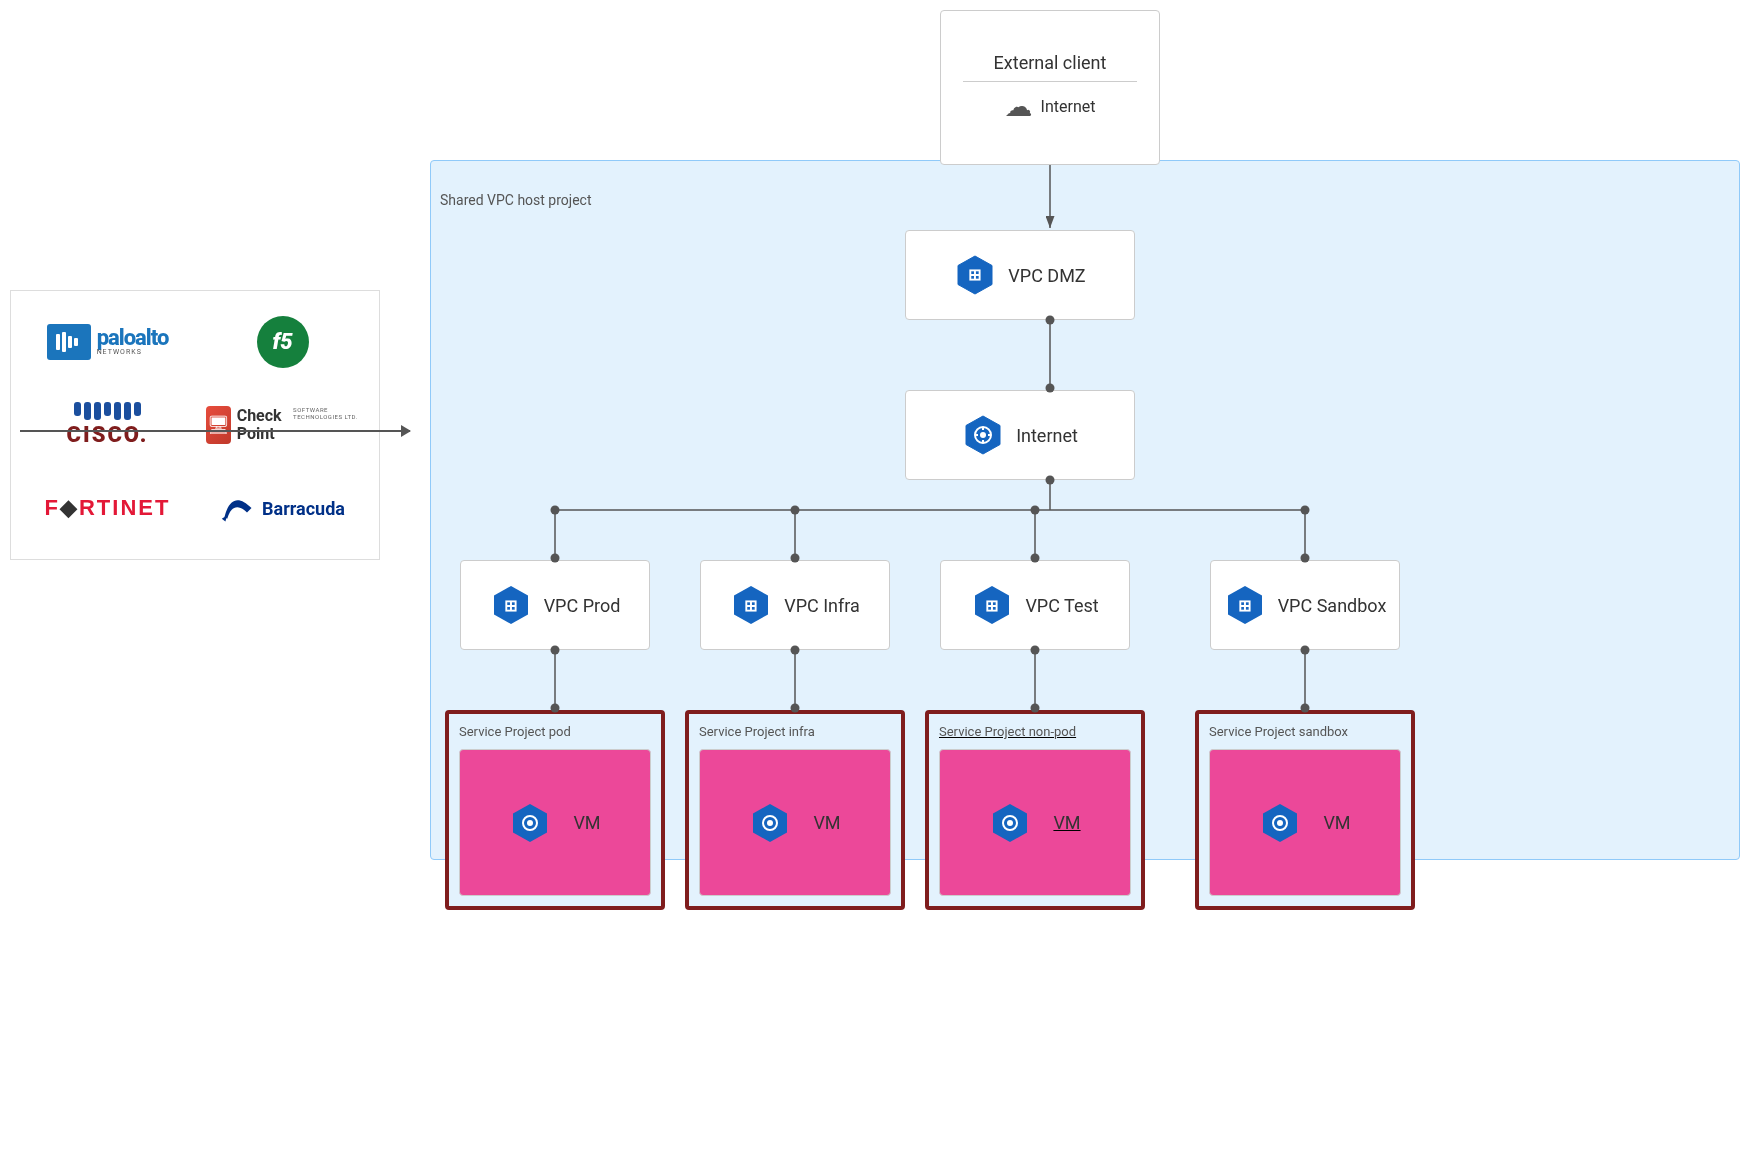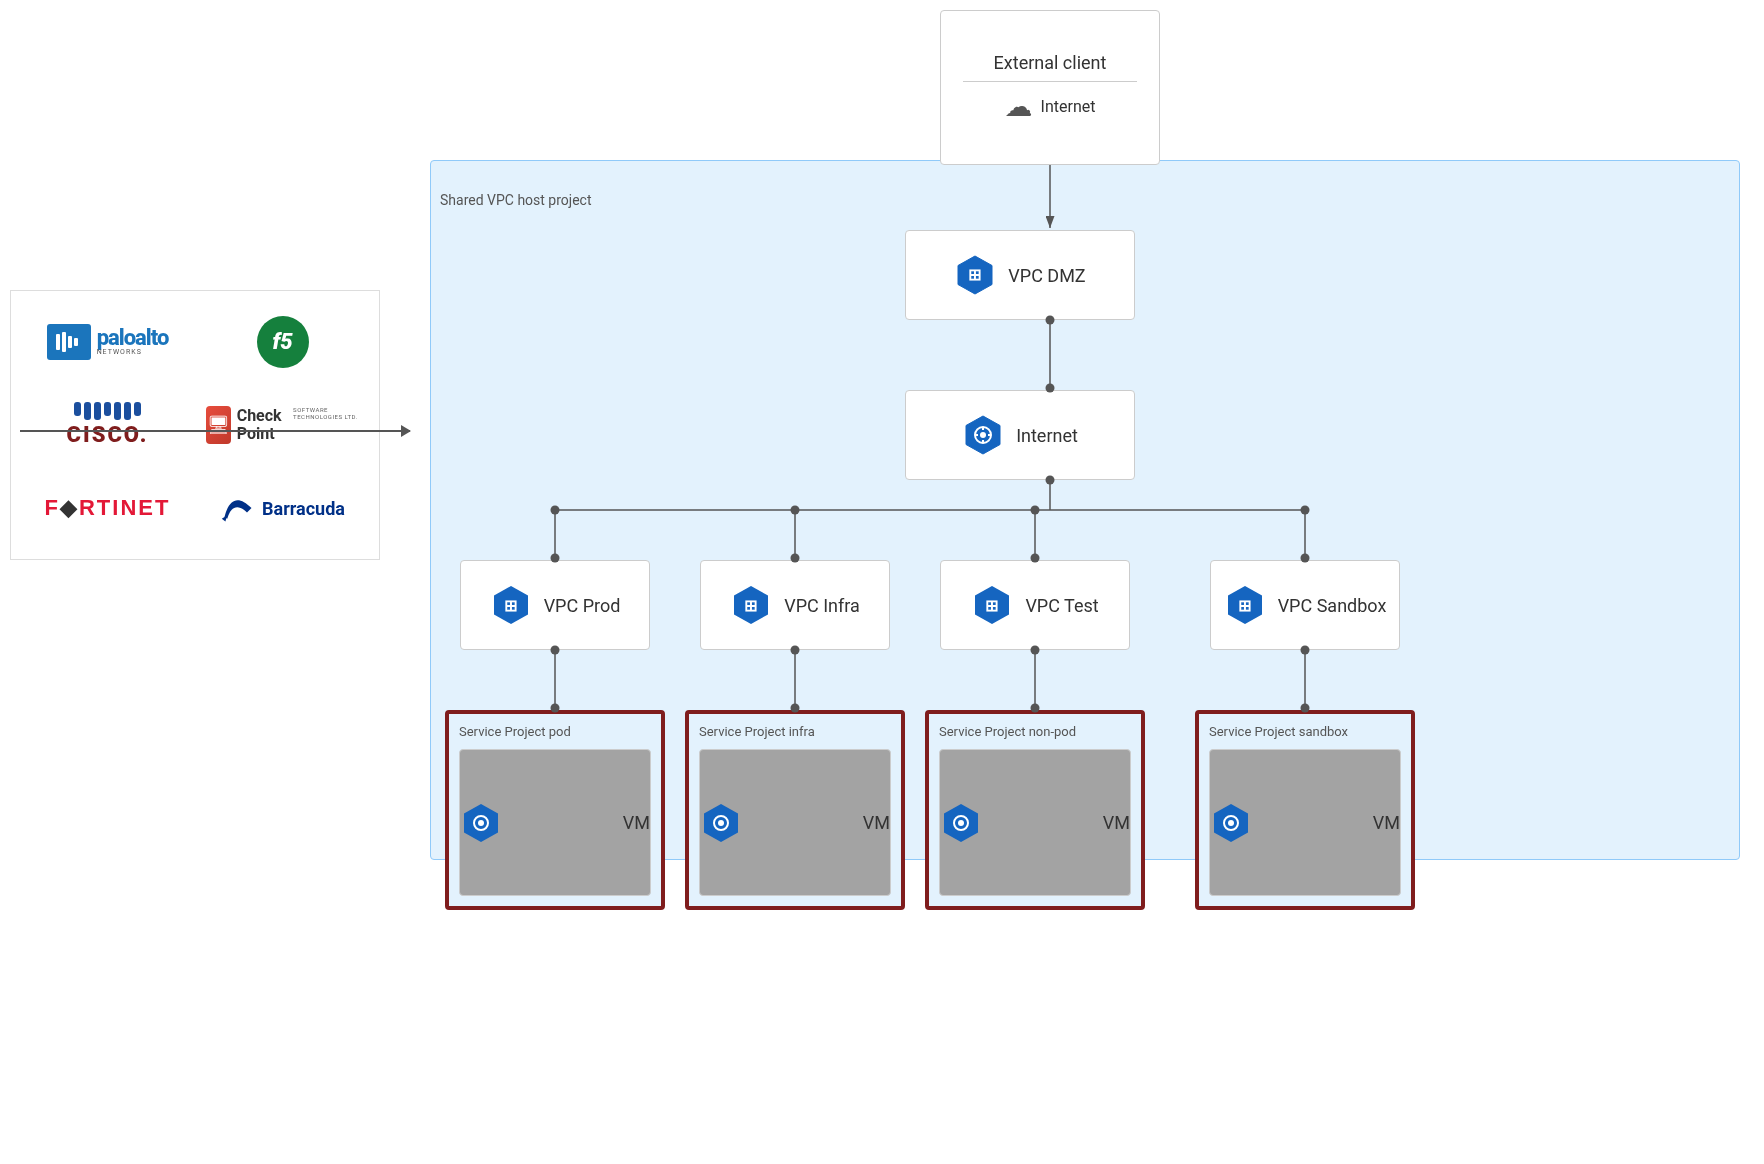--- a/index.html
+++ b/index.html
@@ -309,37 +309,37 @@
       top: 710px;
       width: 220px;
       height: 200px;
       display: flex;
       flex-direction: column;
       padding: 10px;
     }
 
     .sp-pod { left: 35px; }
     .sp-infra { left: 275px; }
-    .sp-nonpod { left: 515px; }
+    .sp-nonpod { left: 515px; text-decoration: underline; }
     .sp-sandbox { left: 785px; }
 
     .service-project-label {
       font-size: 13px;
       color: #555;
       margin-bottom: 10px;
     }
 
     .vm-box {
-      background: #a3a3a3;
+      background: #ec4899;
       border: 1px solid #ccc;
       border-radius: 4px;
       flex: 1;
       display: flex;
       align-items: center;
-      justify-content: space-between;
+      justify-content: center;
       gap: 22px;
     }
 
     .hex-svg {
       width: 42px;
       height: 42px;
     }
 
     .node-label {
       font-size: 18px;

